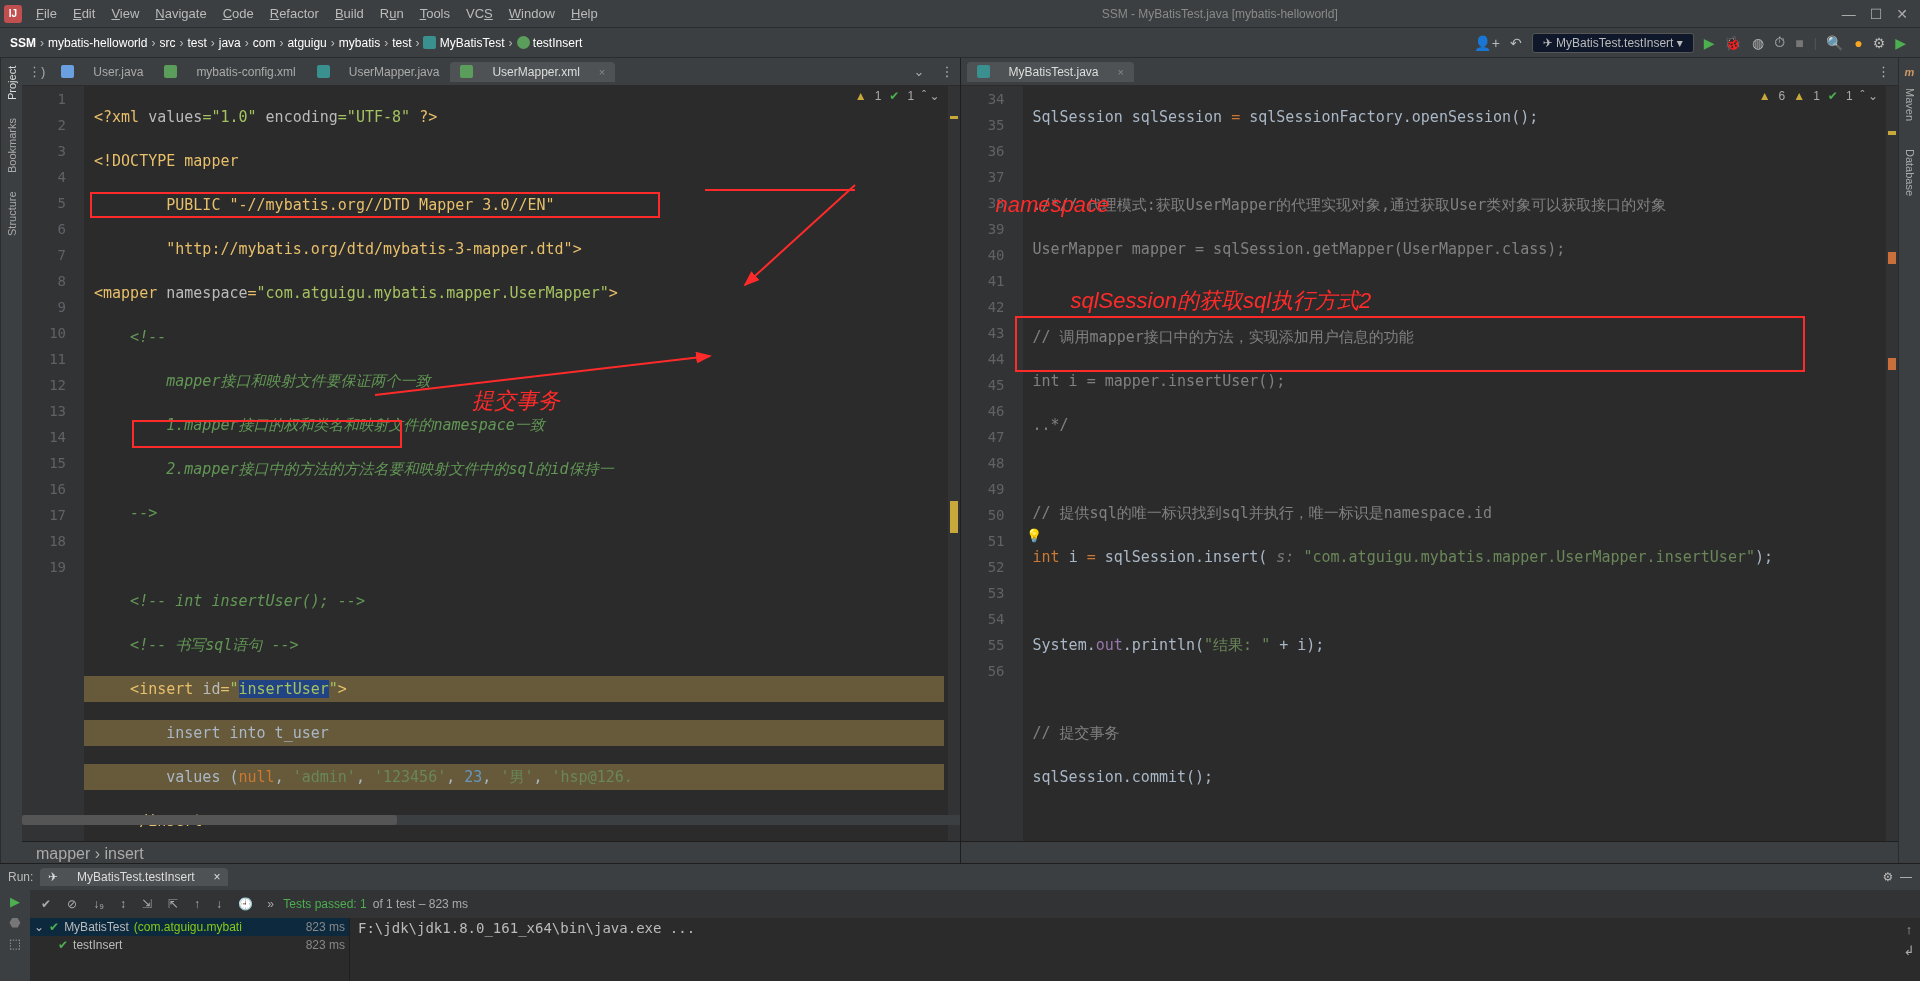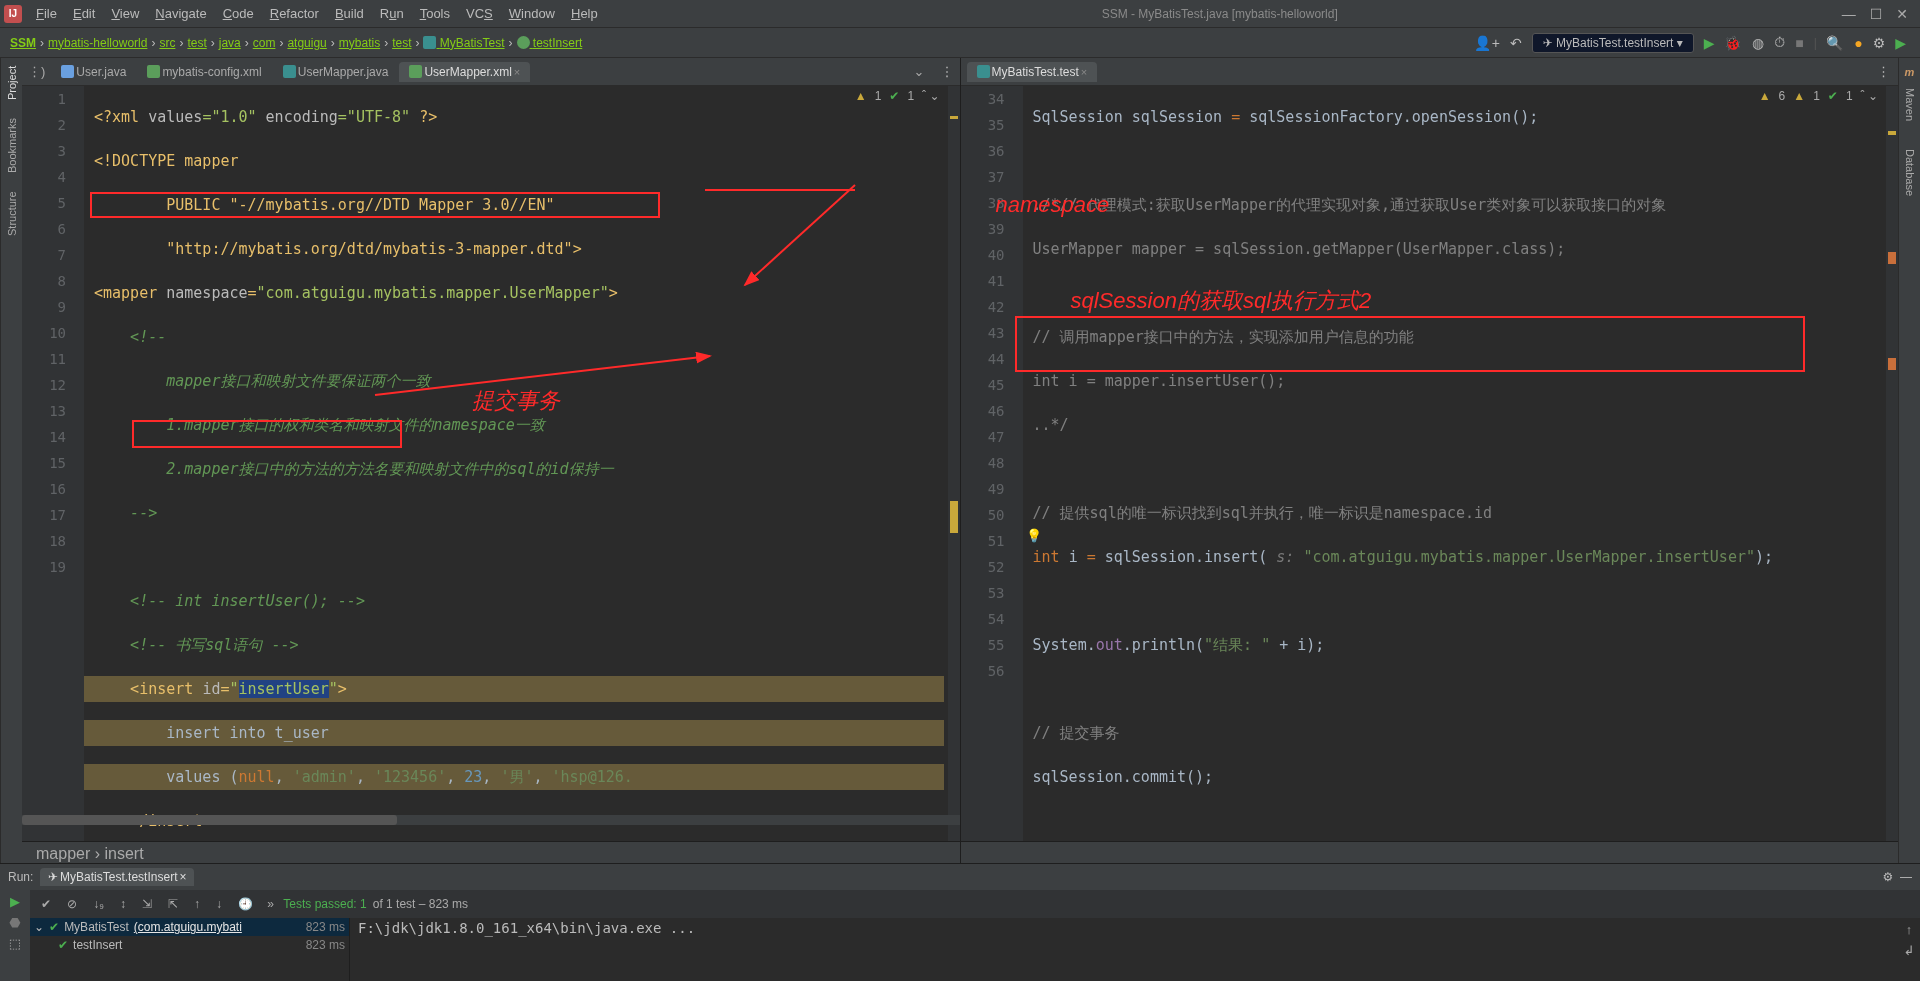--- a/index.html
+++ b/index.html
@@ -30,21 +30,21 @@
 
 .breadcrumb-bar {
   height: 30px;
   background: #3c3f41;
   display:flex;
   align-items:center;
   padding:0 6px;
   border-bottom:1px solid #2b2b2b;
   font-size:12px;
 }
-.crumb { padding:0 4px; color:#84cc16;text-decoration:underline; }
+.crumb { padding:0 4px; color:#ffffff; }
 .toolbar-right { margin-left:auto; display:flex; align-items:center; gap:10px; padding-right:8px;}
 .run-config { border:1px solid #555; background:#0f172a; padding:2px 10px; border-radius:3px; color:#bbb; font-size:12px;}
 .tb-icn { color:#bbb; font-size:14px;}
 .green { color:#4caf50;}
 
 .sidebar-left {
   position:absolute; left:0; top:58px; width:22px; bottom:90px;
   background:#3c3f41; border-right:1px solid #2b2b2b;
   writing-mode:vertical-rl; transform:rotate(180deg);
   display:flex; align-items:center; justify-content:flex-end;
@@ -59,21 +59,21 @@
 }
 .v-label { writing-mode:vertical-rl;}
 
 .editor-area {
   position:absolute; left:22px; right:22px; top:58px; bottom:118px;
   display:flex;
 }
 .pane { flex:1; display:flex; flex-direction:column; min-width:0; background:#2b2b2b; border-right:1px solid #1e1e1e;}
 .pane:last-child { border-right:none;}
 .tabs-row { height:28px; background:#3c3f41; display:flex; align-items:center; border-bottom:1px solid #2b2b2b; padding-left:6px;}
-.tab { padding:3px 10px; font-size:12px; color:#aaa; display:flex; align-items:center; gap:2px; border-radius:4px 4px 0 0; margin-right:1px; cursor:default;}
+.tab { padding:3px 10px; font-size:12px; color:#aaa; display:flex; align-items:center; gap:19px; border-radius:4px 4px 0 0; margin-right:1px; cursor:default;}
 .tab.sel { background:#4e5254; color:#ddd;}
 .tab .x { color:#888; font-size:11px;}
 .tab-icn { width:13px; height:13px; border-radius:2px; display:inline-block;}
 .ic-blue { background:#6aa0e0;}
 .ic-green { background:#5b9e5b;}
 .ic-teal { background:#3a8f8f;}
 .ic-m { background:#5b9e5b; border-radius:50%;}
 .tabs-ctrl { margin-left:auto; padding:0 10px; color:#aaa;}
 
 .code-body { flex:1; position:relative; overflow:hidden; }
@@ -306,21 +306,21 @@
           <div style="position:absolute;left:0;width:40%;height:100%;background:#555;border-radius:3px;"></div>
         </div>
     </div>
     <div class="crumb2">mapper  ›  insert</div>
   </div>
 
   <div class="pane">
     <div class="tabs-row">
       <div class="tab sel">
           <span class="tab-icn ic-teal"></span>
-          <span>MyBatisTest.test</span> 
+          <span>MyBatisTest.java</span> 
           <span class="x">×</span>
         </div>
       <div style="margin-left:auto;padding:0 8px;">⋮</div>
     </div>
     <div class="code-body">
       <div class="gutter" id="gutter-right">
           <div>34</div>
           <div>35</div>
           <div>36</div>
           <div>37</div>
@@ -440,21 +440,21 @@
         &nbsp;»&nbsp;
         <span class="pass">Tests passed: 1</span>
         <span> of 1 test – 823 ms</span>
       </div>
       <div style="flex:1;display:flex;">
         <div class="test-tree">
           <div class="test-row sel">
             <span>⌄</span>
               <span class="pass">✔</span>
             <span>MyBatisTest</span>
-            <span style="color:#e5e5e5;text-decoration:underline;">(com.atguigu.mybati</span>
+            <span style="color:#84cc16;">(com.atguigu.mybati</span>
             <span class="test-time">823 ms</span>
           </div>
           <div class="test-row" style="padding-left:28px;">
             <span class="pass">✔</span>
             <span>testInsert</span>
             <span class="test-time">823 ms</span>
           </div>
         </div>
         <div class="console">
           <div>F:\jdk\jdk1.8.0_161_x64\bin\java.exe ...</div>

